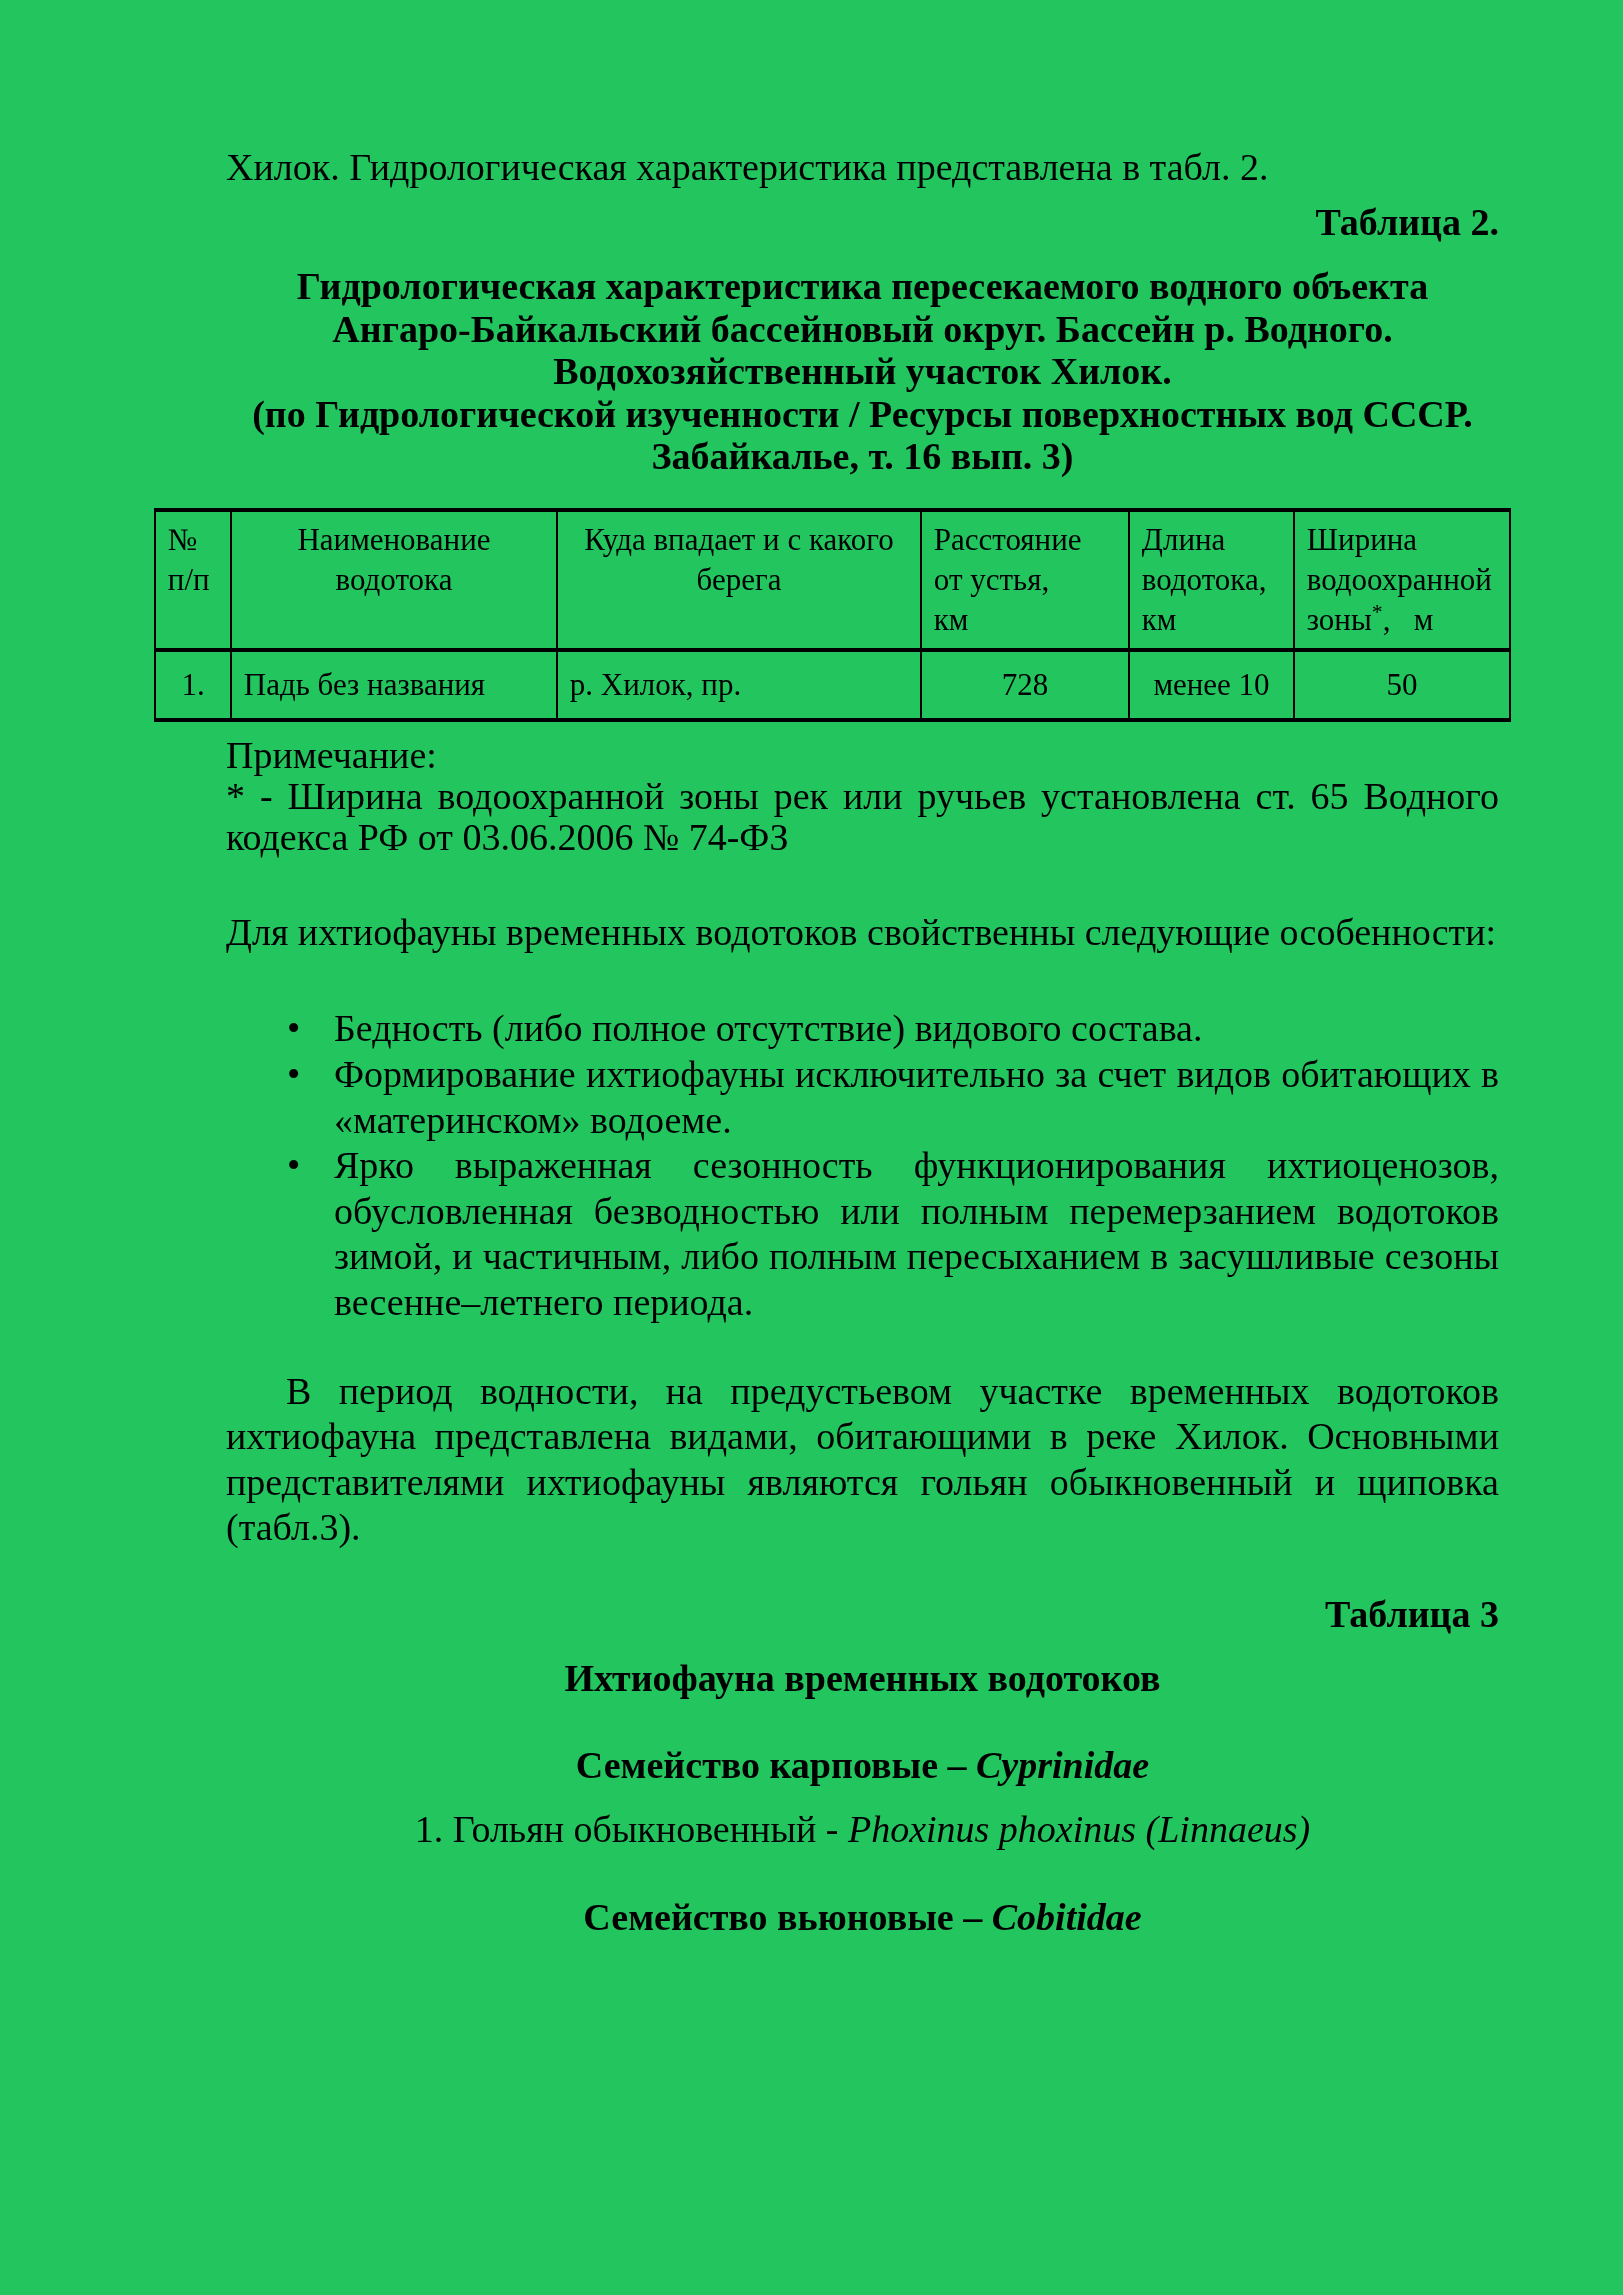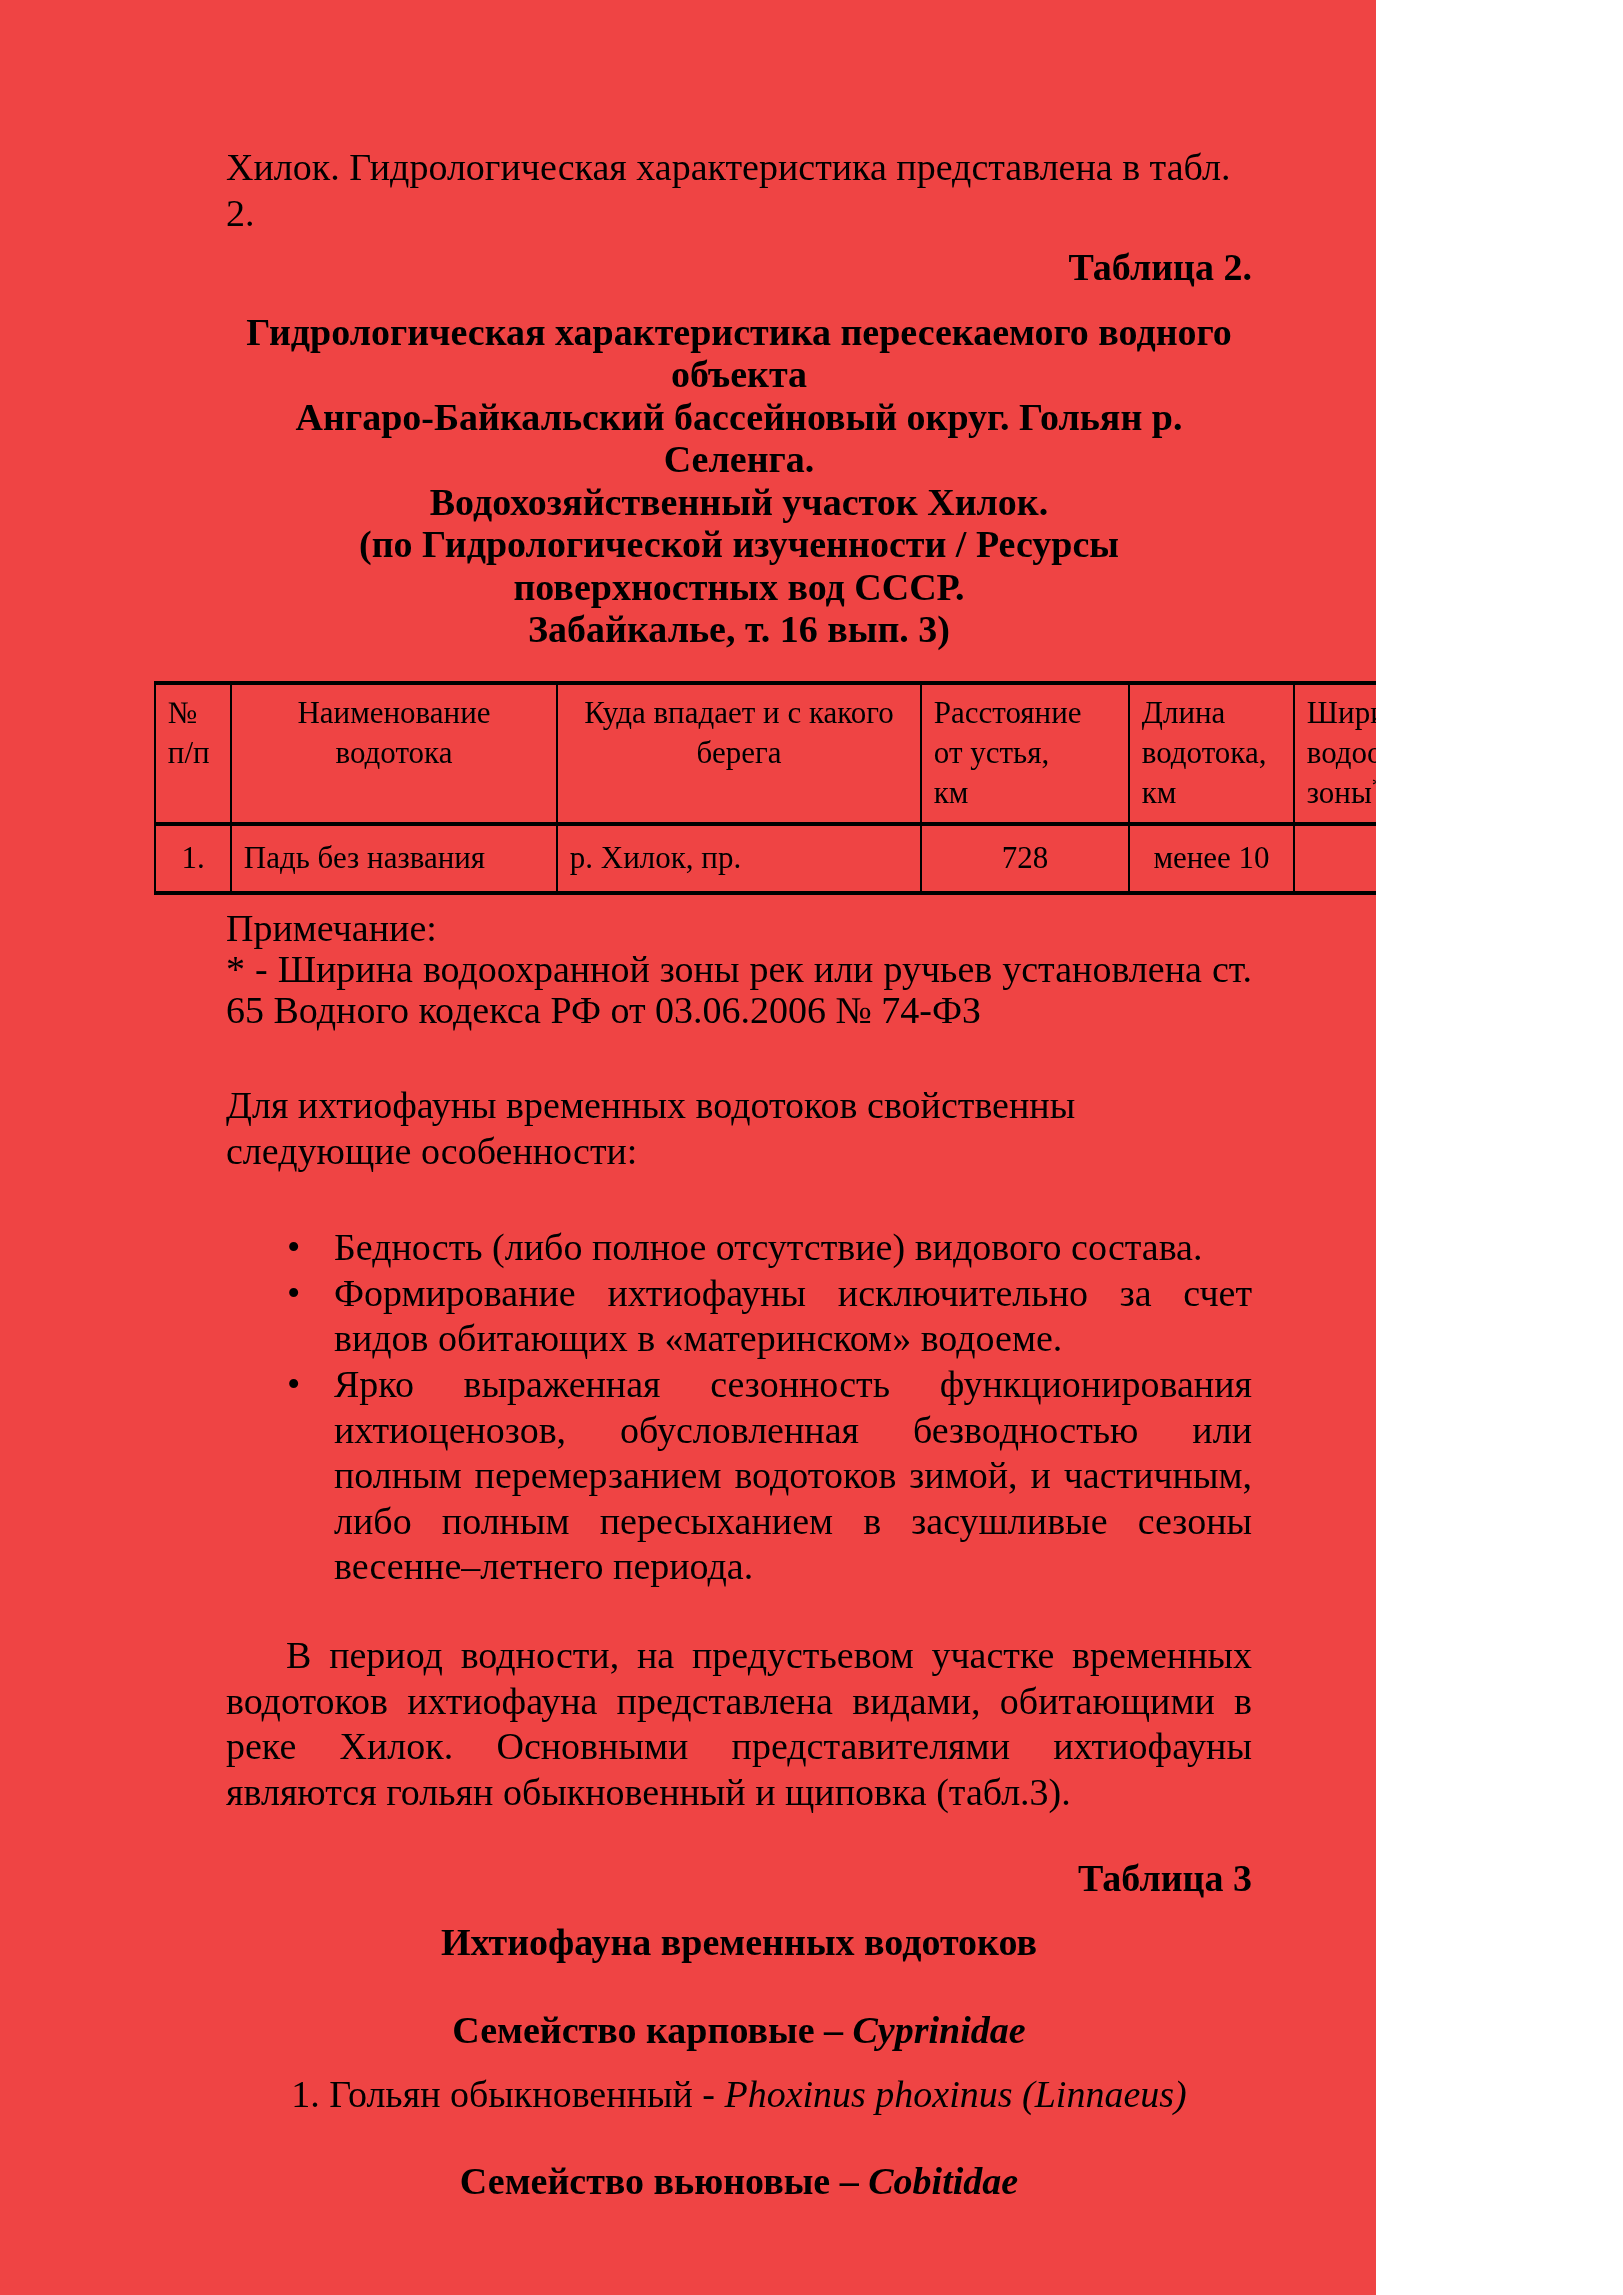--- a/index.html
+++ b/index.html
@@ -1,20 +1,20 @@
 <!DOCTYPE html>
 <html lang="ru" style="font-size:10.5px"><head>
 <meta charset="utf-8">
 <style>
   html, body { margin: 0; padding: 0; background: #ffffff; }
   .page {
     position: relative;
-    width: 1376px;
+    width: 1623px;
     height: 2295px;
-    background: #ef4444;
+    background: #22c55e;
     color: #000000;
     font-family: "Liberation Serif", "DejaVu Serif", serif;
     font-size: 38px;
     line-height: 1.2;
     box-sizing: border-box;
     padding: 145px 124px 0 226px;
     overflow: hidden;
   }
   p { margin: 0; }
   .intro { text-align: left; }
@@ -76,21 +76,21 @@
 <body>
 
 <div class="page">
 
   <p class="intro">Хилок. Гидрологическая характеристика представлена в табл. 2.</p>
 
   <p class="tbl-label">Таблица 2.</p>
 
   <div class="tbl-title">
     <p>Гидрологическая характеристика пересекаемого водного объекта</p>
-    <p>Ангаро-Байкальский бассейновый округ. Гольян р. Селенга.</p>
+    <p>Ангаро-Байкальский бассейновый округ. Бассейн р. Водного.</p>
     <p>Водохозяйственный участок Хилок.</p>
     <p>(по Гидрологической изученности / Ресурсы поверхностных вод СССР.</p>
     <p>Забайкалье, т. 16 вып. 3)</p>
   </div>
 
   <table class="hydro">
     <colgroup>
       <col style="width:76px">
         <col style="width:326px">
         <col style="width:364px">

